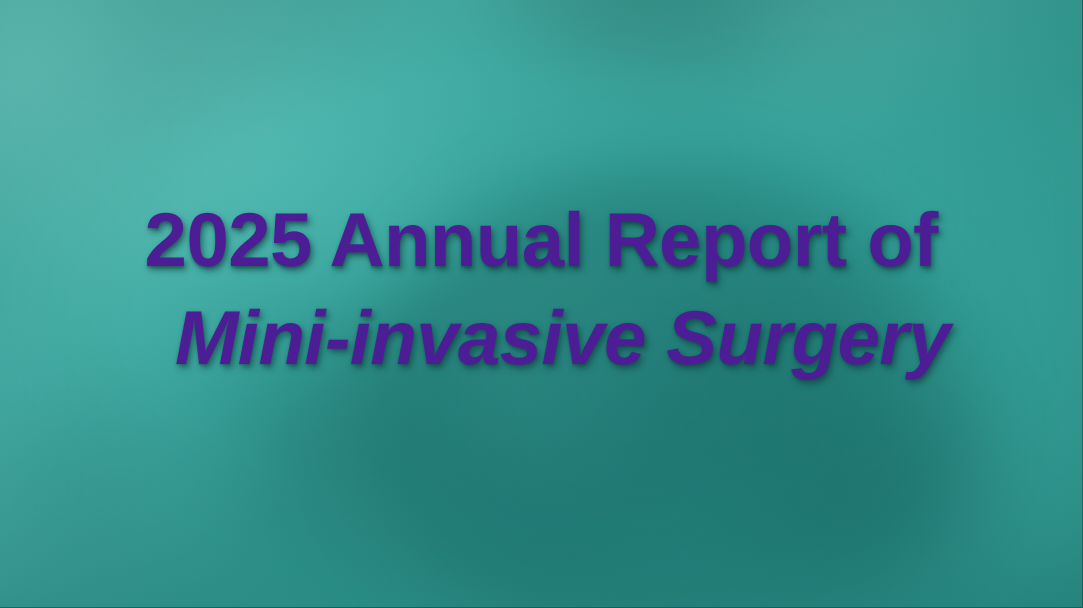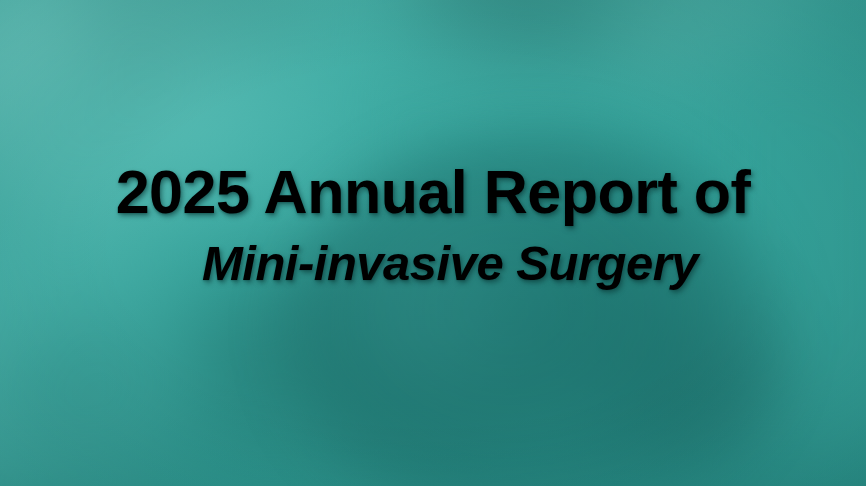--- a/index.html
+++ b/index.html
@@ -91,33 +91,33 @@
   
   .title-block {
     position: absolute;
     left: 0;
     right: 0;
     top: 158px;
     text-align: center;
     user-select: none;
   }
   .title-line {
-    color: #000000;
+    color: #4c1d95;
     line-height: 1.14;
     white-space: nowrap;
     text-shadow: 2px 3px 5px rgba(10, 55, 52, .55),
                  0 1px 2px rgba(10, 55, 52, .35);
   }
   .line-1 {
     font-size: 61px;
     font-weight: bold;
     letter-spacing: -0.5px;
   }
   .line-2 {
-    font-size: 49px;
+    font-size: 61px;
     font-weight: bold;
     font-style: italic;
     letter-spacing: -0.5px;
     margin-top: 8px;
     margin-left: 34px;
   }
 </style>
 </head>
 <body>
 

